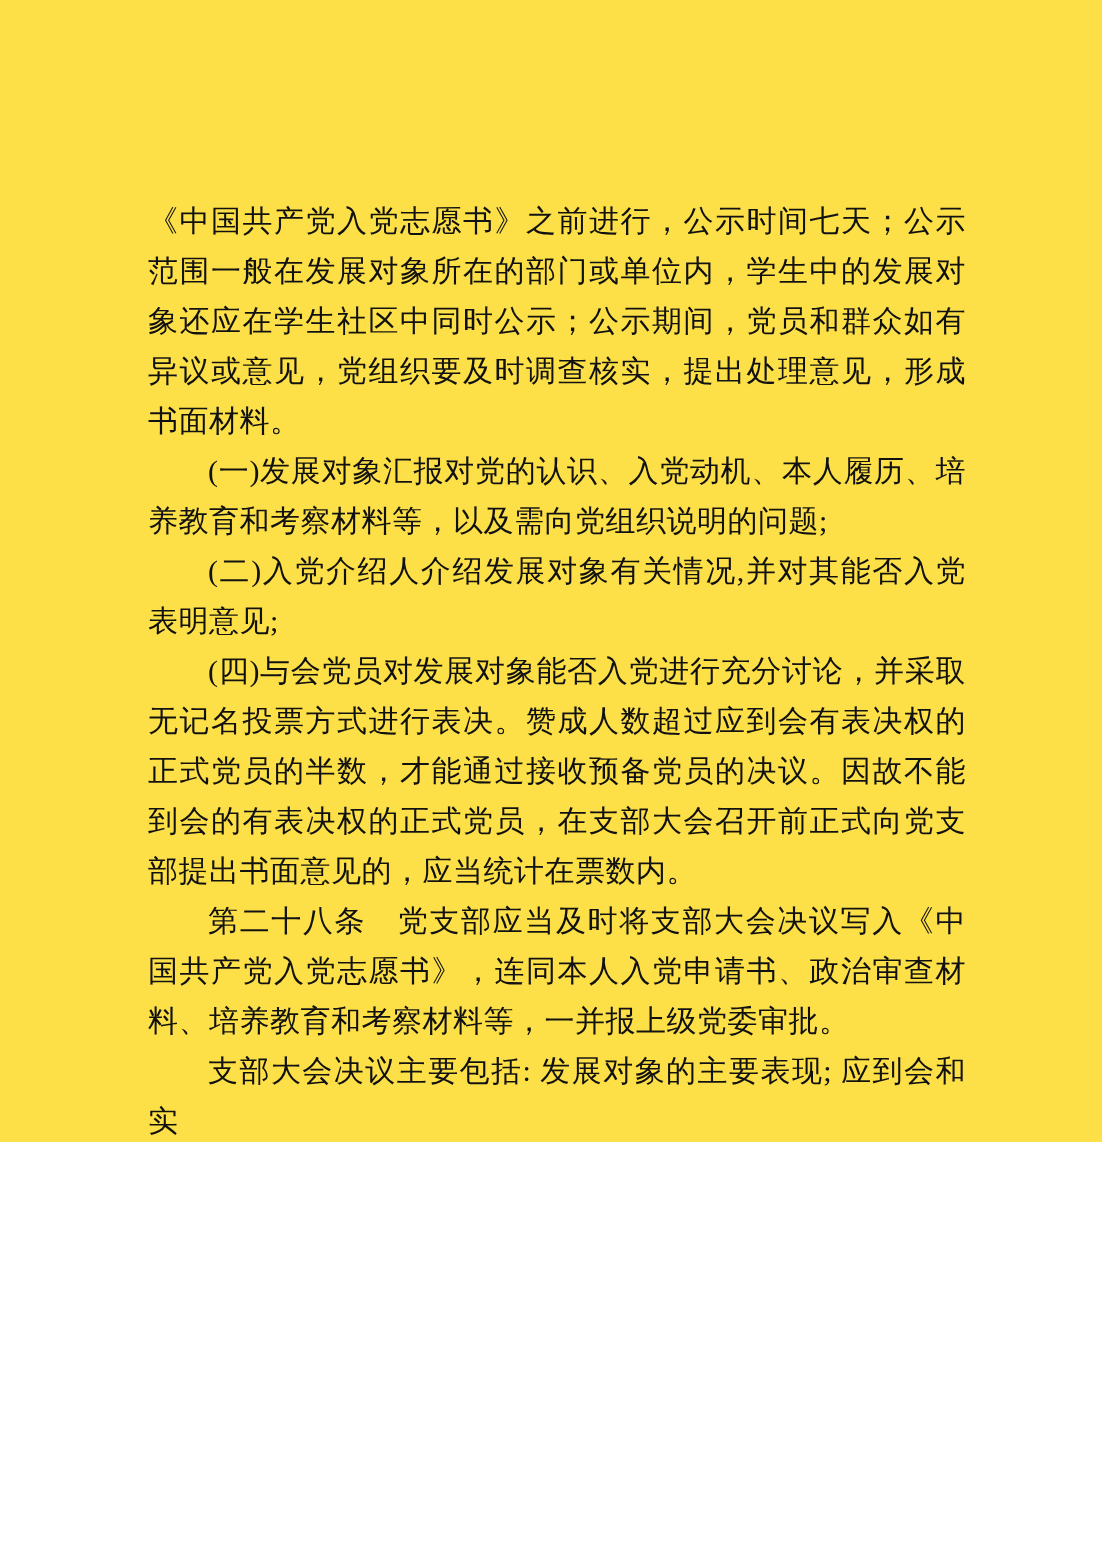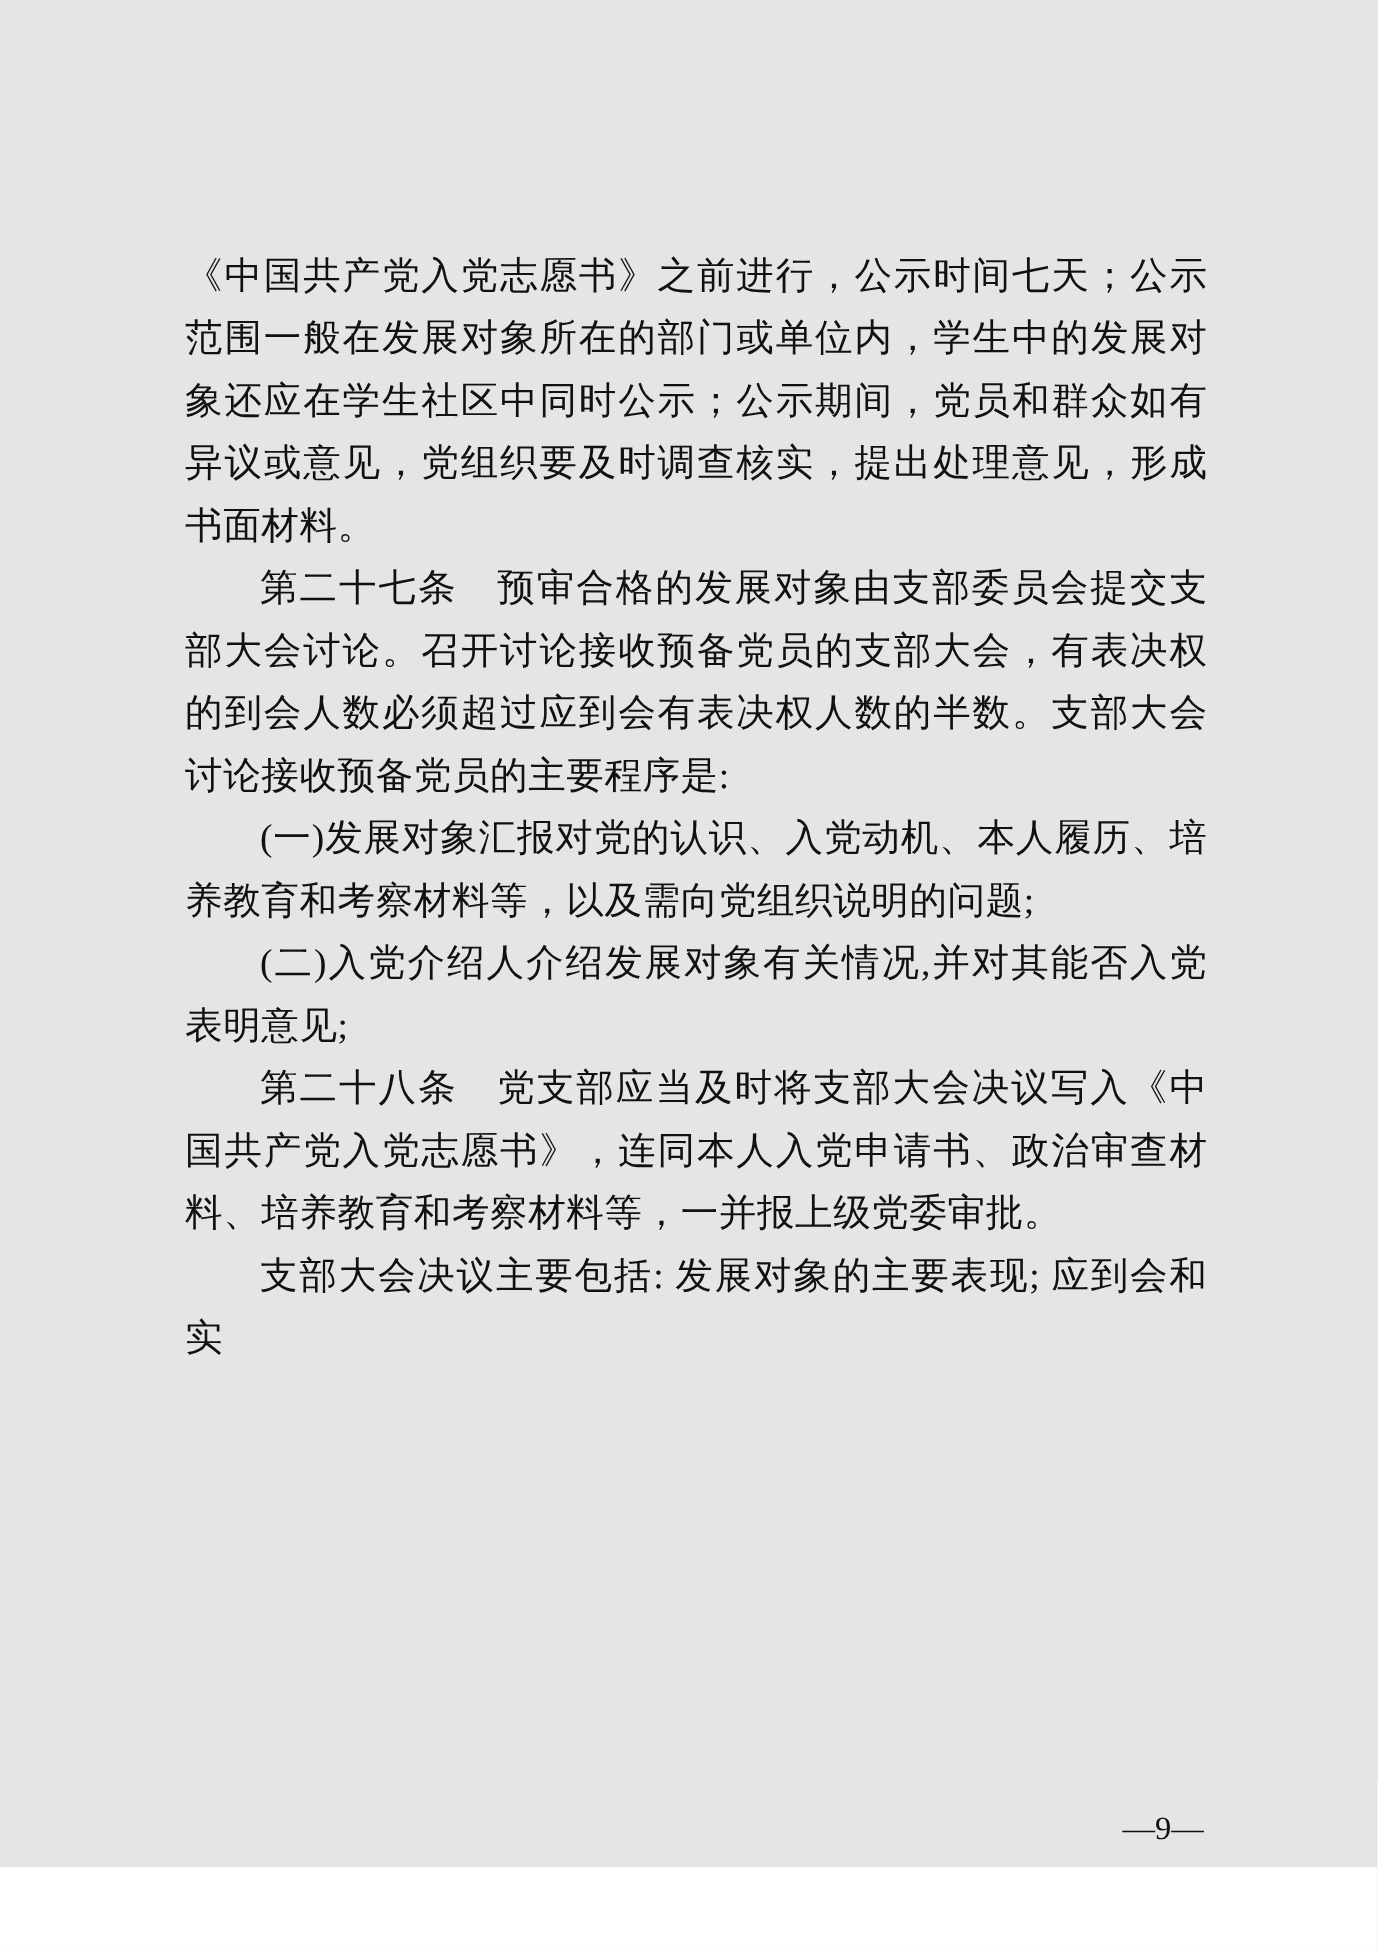--- a/index.html
+++ b/index.html
@@ -3,22 +3,22 @@
 <meta charset="utf-8">
 <style>
   html, body {
     margin: 0;
     padding: 0;
     background: #ffffff;
   }
   .page {
     position: relative;
     width: 1102px;
-    height: 1494px;
-    background: #e5e5e5;
+    height: 1142px;
+    background: #fde047;
     color: #111111;
     font-family: "Liberation Serif", "DejaVu Serif", serif;
     overflow: hidden;
   }
   .content {
     position: absolute;
     left: 148px;
     top: 196px;
     width: 818px;
   }
@@ -43,20 +43,20 @@
     color: #111111;
     font-family: "Liberation Serif", "DejaVu Serif", serif;
   }
 </style>
 </head>
 <body>
 
 <div class="page">
   <div class="content">
     <p>《中国共产党入党志愿书》之前进行，公示时间七天；公示范围一般在发展对象所在的部门或单位内，学生中的发展对象还应在学生社区中同时公示；公示期间，党员和群众如有异议或意见，党组织要及时调查核实，提出处理意见，形成书面材料。</p>
-    <p class="indent">第二十七条　预审合格的发展对象由支部委员会提交支部大会讨论。召开讨论接收预备党员的支部大会，有表决权的到会人数必须超过应到会有表决权人数的半数。支部大会讨论接收预备党员的主要程序是:</p>
     <p class="indent">(一)发展对象汇报对党的认识、入党动机、本人履历、培养教育和考察材料等，以及需向党组织说明的问题;</p>
     <p class="indent">(二)入党介绍人介绍发展对象有关情况,并对其能否入党表明意见;</p>
+    <p class="indent">(四)与会党员对发展对象能否入党进行充分讨论，并采取无记名投票方式进行表决。赞成人数超过应到会有表决权的正式党员的半数，才能通过接收预备党员的决议。因故不能到会的有表决权的正式党员，在支部大会召开前正式向党支部提出书面意见的，应当统计在票数内。</p>
     <p class="indent">第二十八条　党支部应当及时将支部大会决议写入《中国共产党入党志愿书》，连同本人入党申请书、政治审查材料、培养教育和考察材料等，一并报上级党委审批。</p>
     <p class="indent">支部大会决议主要包括: 发展对象的主要表现; 应到会和实</p>
   </div>
   <div class="footer">—9—</div>
 </div>
 
 </body></html>

